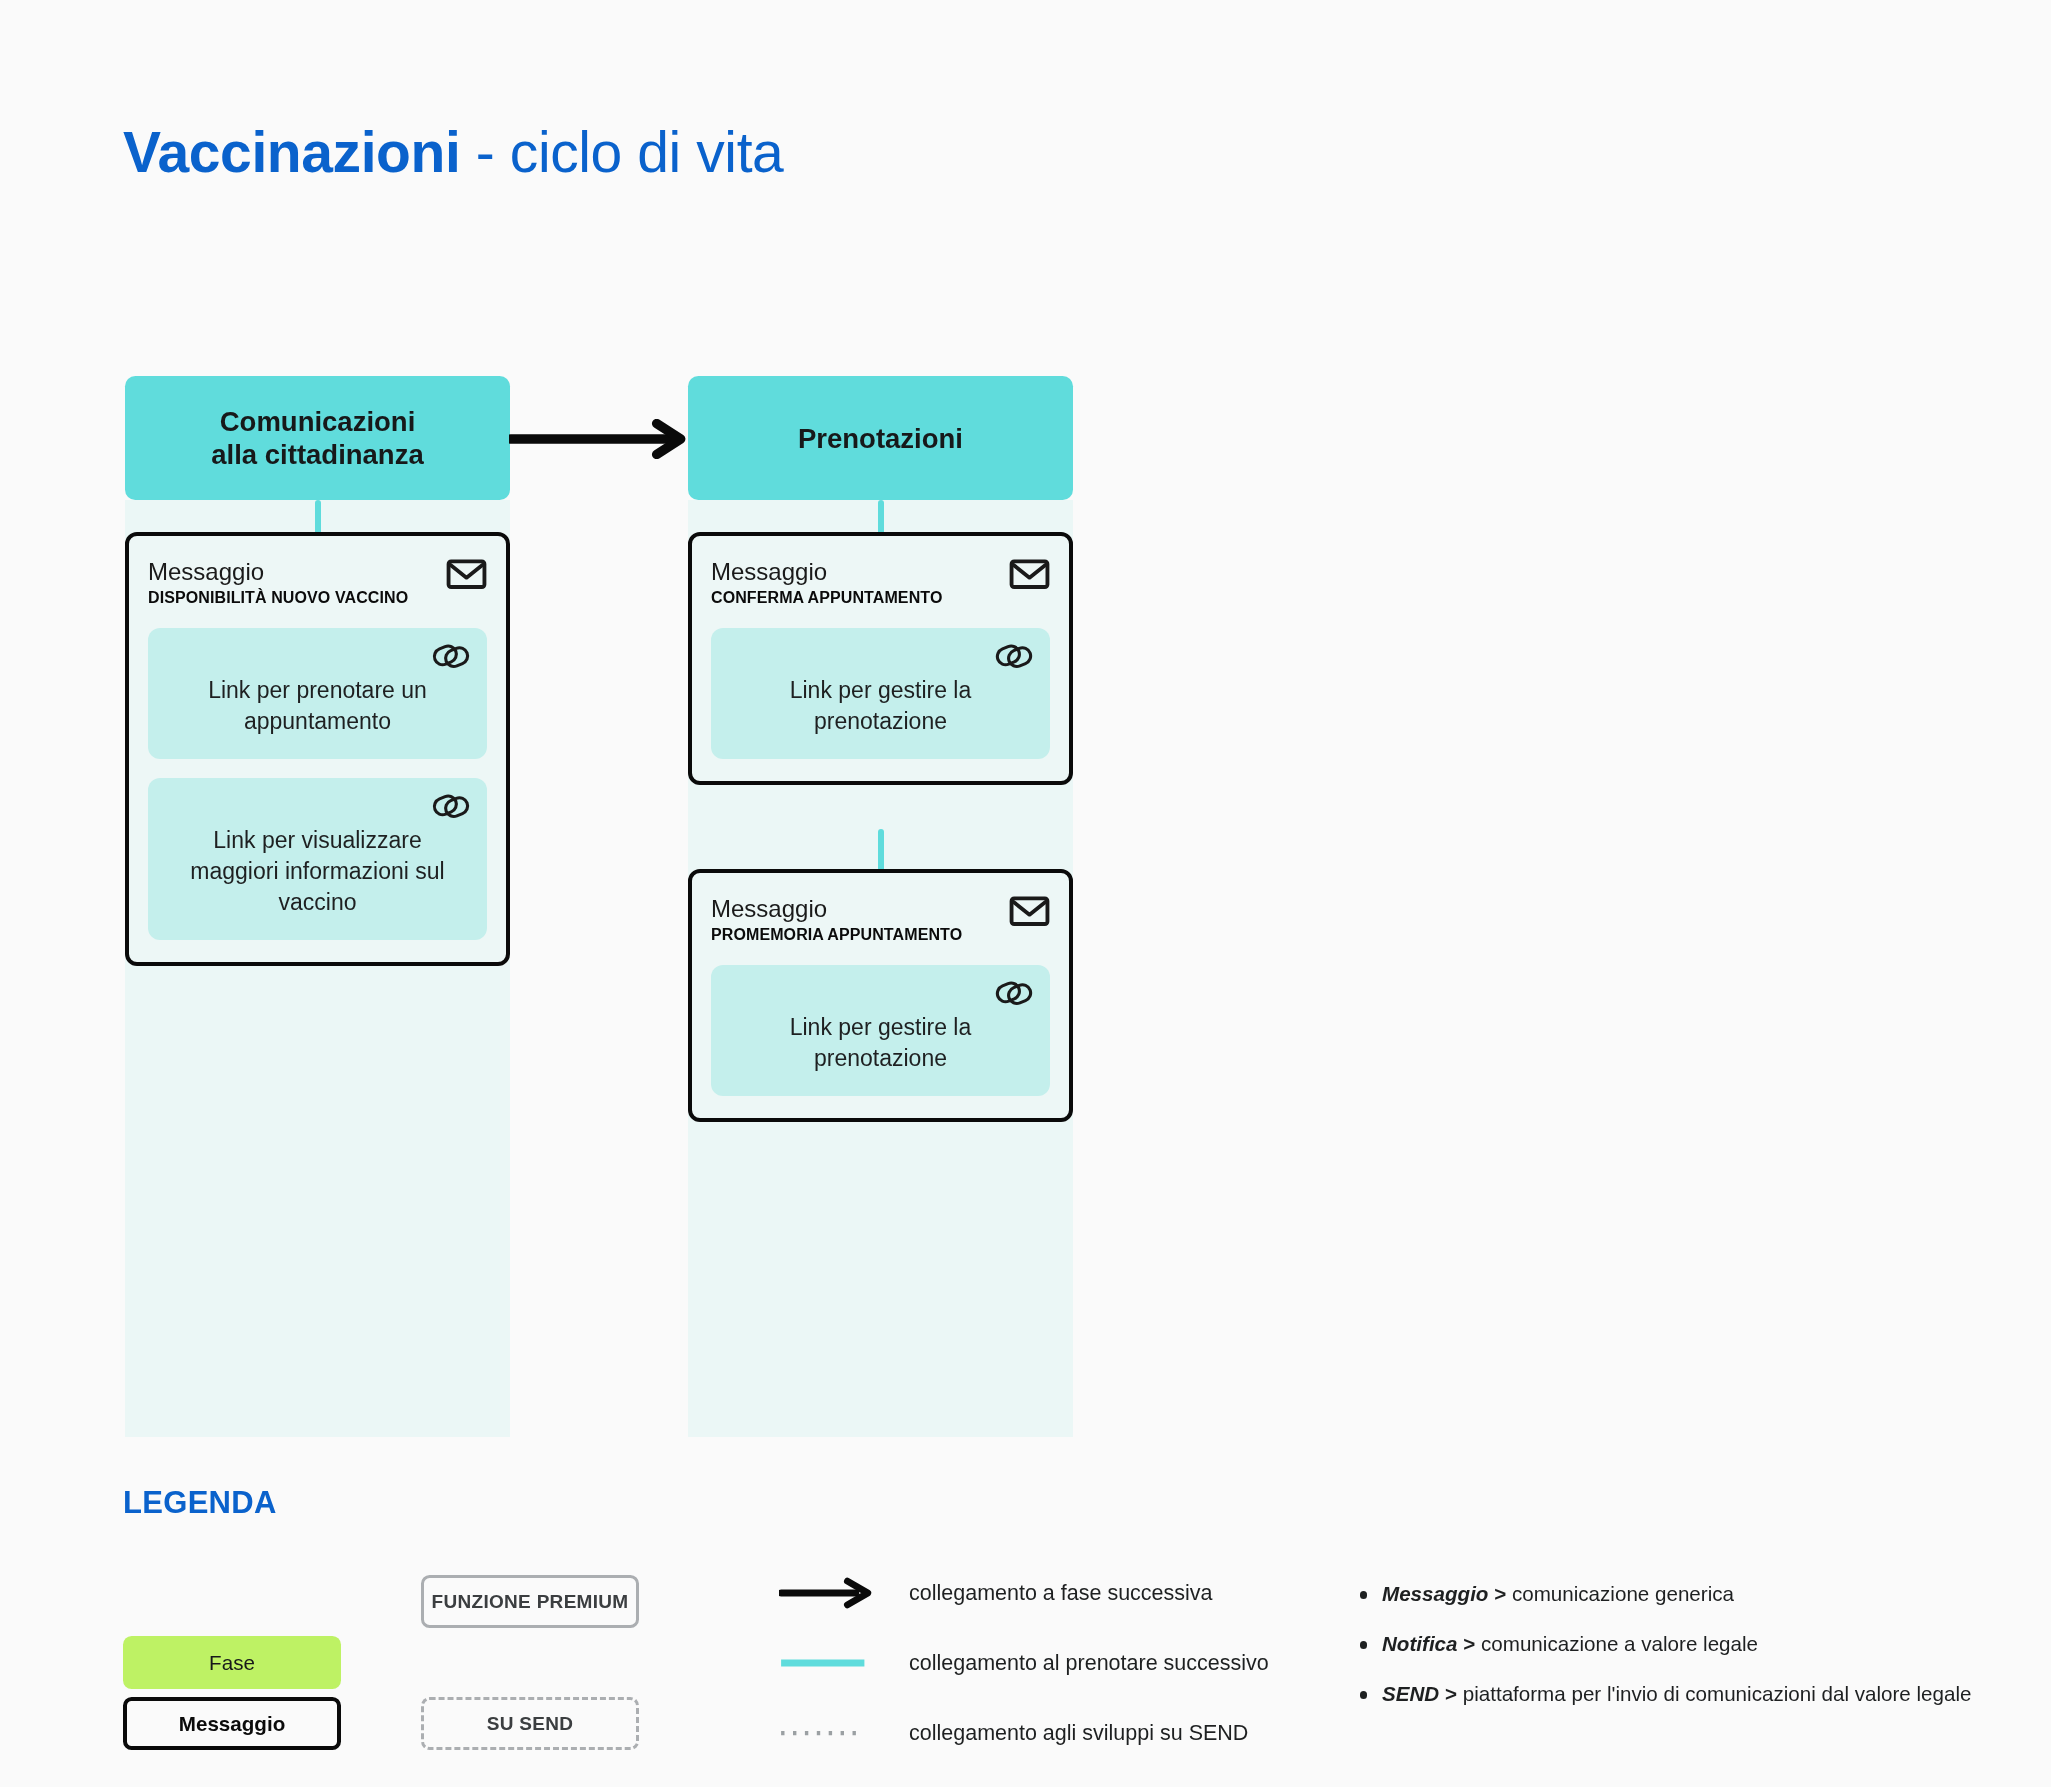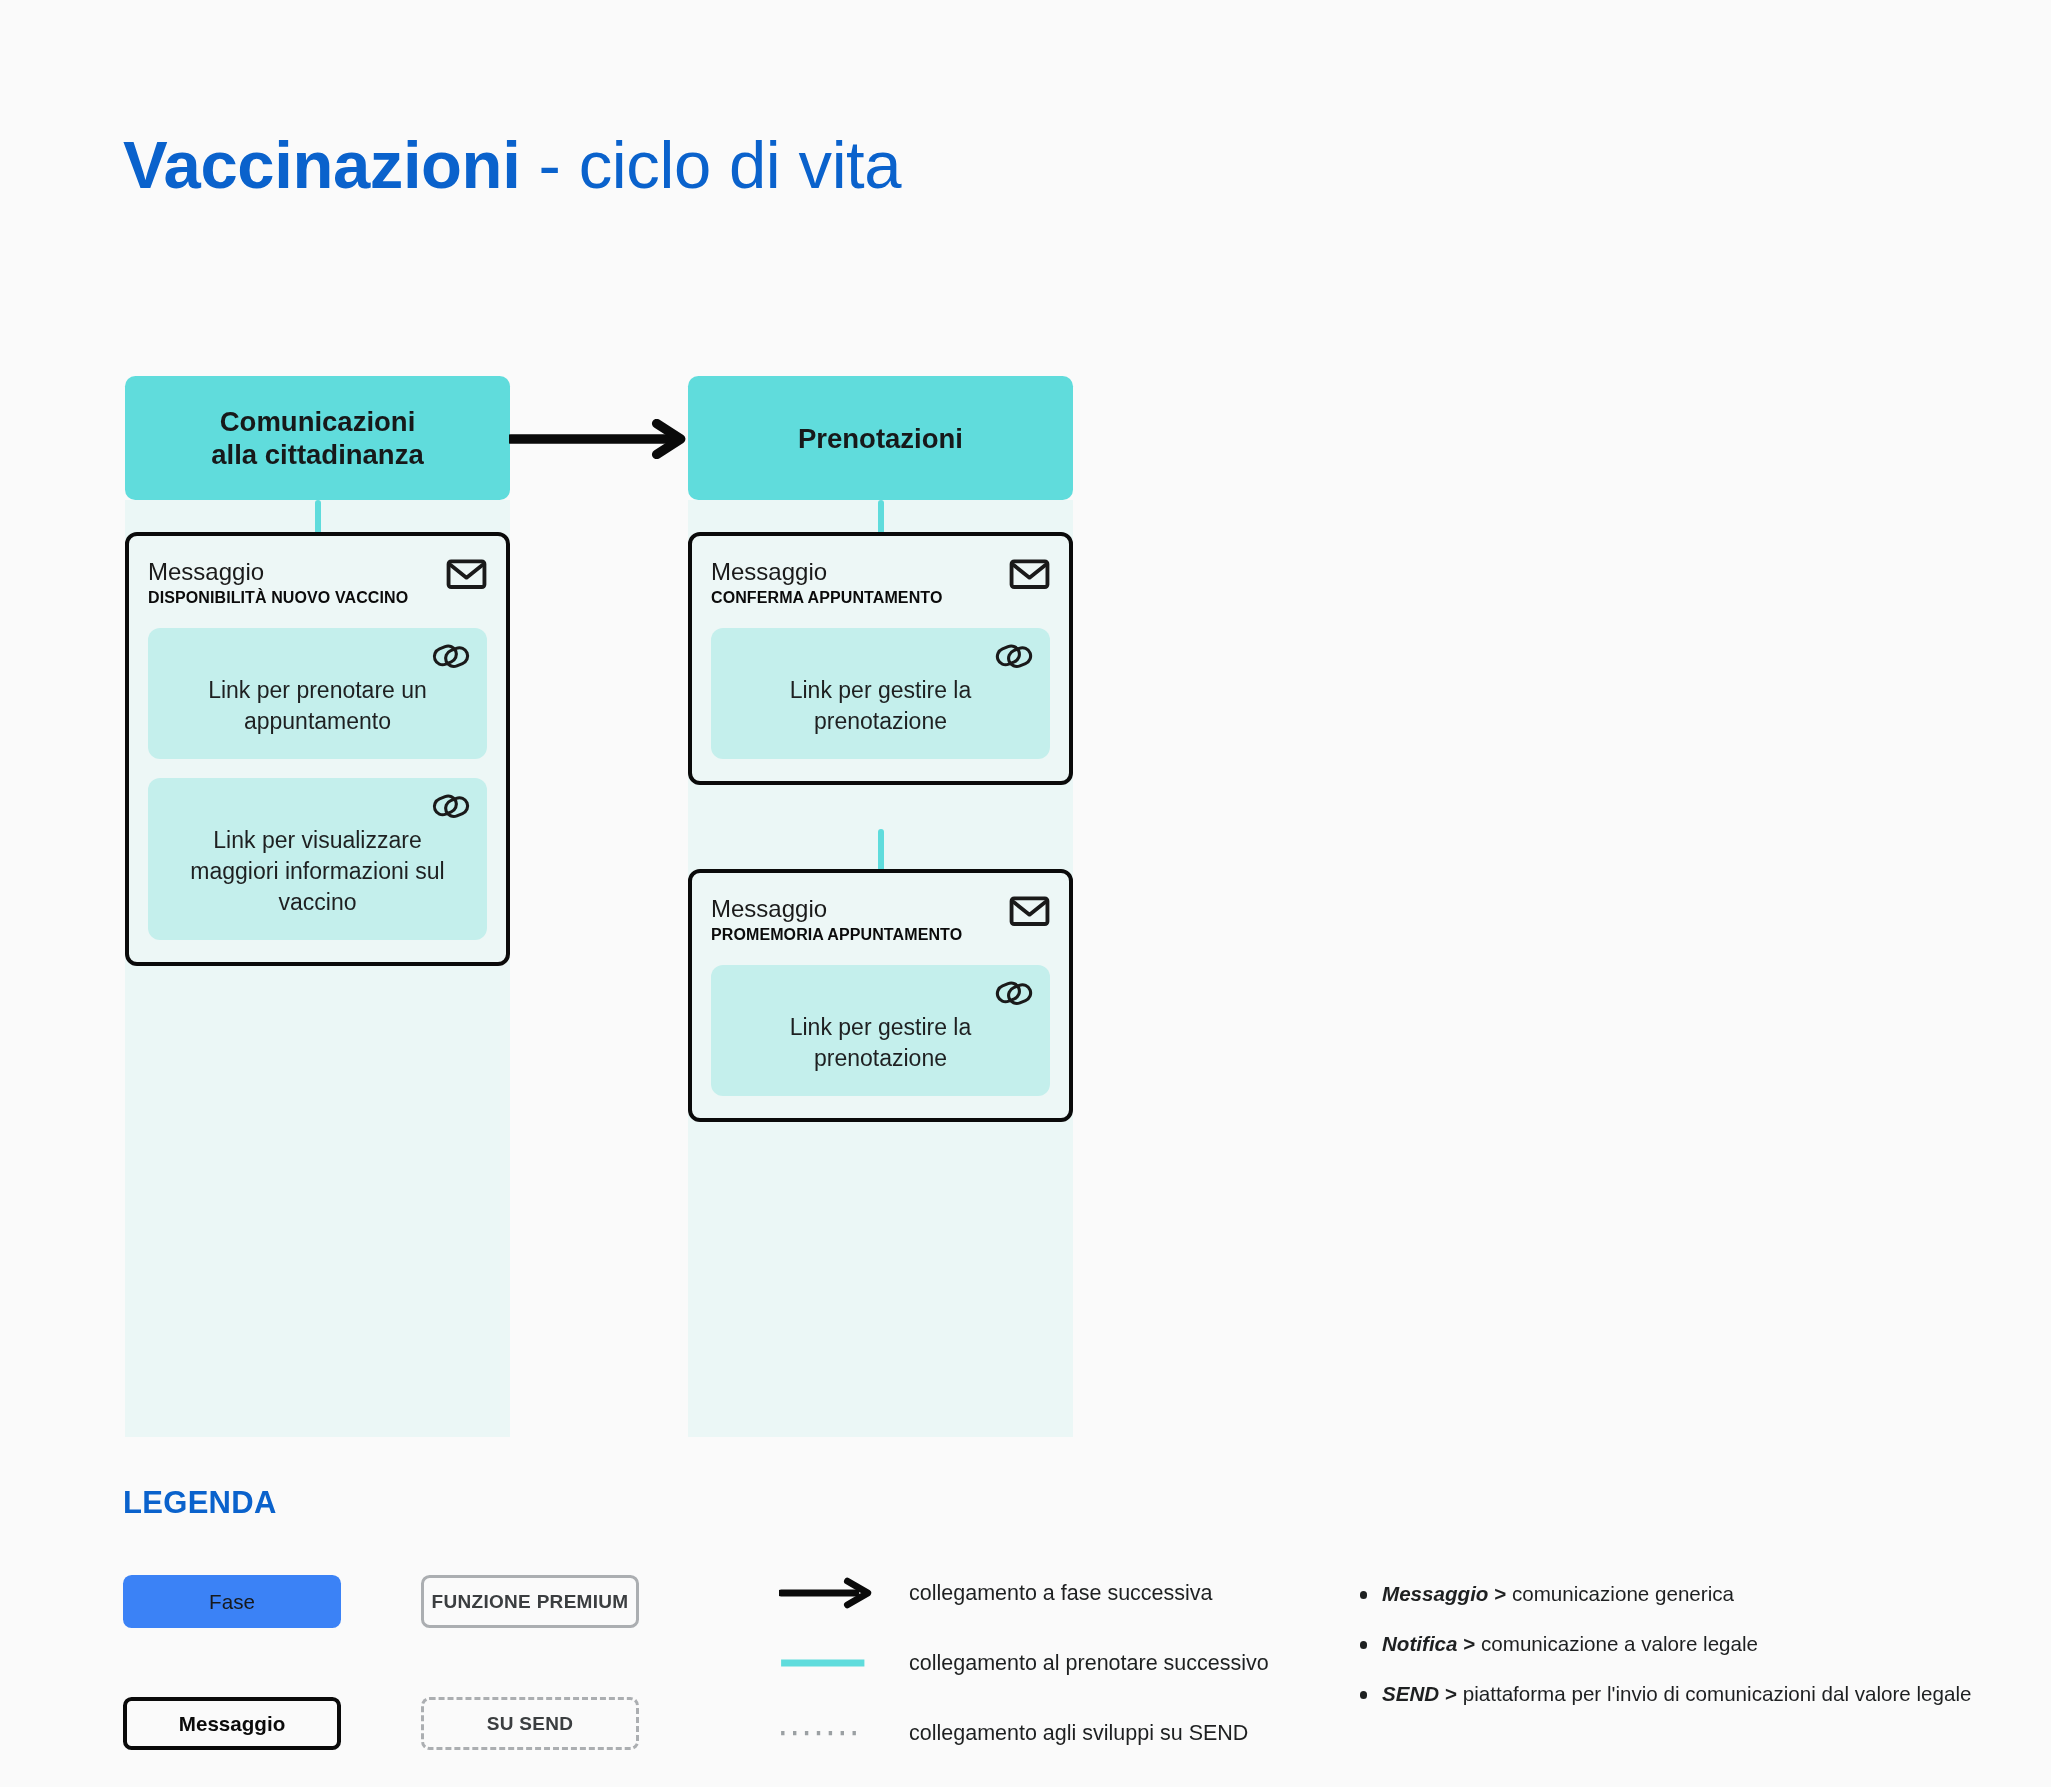--- a/index.html
+++ b/index.html
@@ -14,21 +14,21 @@
     color: #1A1A1A;
     position: relative;
     overflow: hidden;
   }
 
   
   #page-title {
     position: absolute;
     left: 123px;
     top: 83px;
-    font-size: 67px;
+    font-size: 57px;
     line-height: 1.1;
     color: #0A62CC;
     white-space: nowrap;
     letter-spacing: -0.4px;
   }
   #page-title .t-strong { font-weight: 700; }
   #page-title .t-light  { font-weight: 400; }
 
   
   #flow {
@@ -184,22 +184,22 @@
     width: 218px;
     border-radius: 8.6px;
     display: flex;
     align-items: center;
     justify-content: center;
     font-size: 20.6px;
     box-sizing: border-box;
     text-align: center;
   }
   #sw-fase {
-    left: 123px; top: 1575px;
-    background: #3b82f6;
+    left: 123px; top: 1636px;
+    background: #bef264;
     font-weight: 400;
     color: #17191A;
     justify-content: center;
   }
   #sw-messaggio {
     left: 123px; top: 1697px;
     background: #FAFAFA;
     border: 4.3px solid #0A0A0A;
     font-weight: 700;
     color: #0B0B0B;

